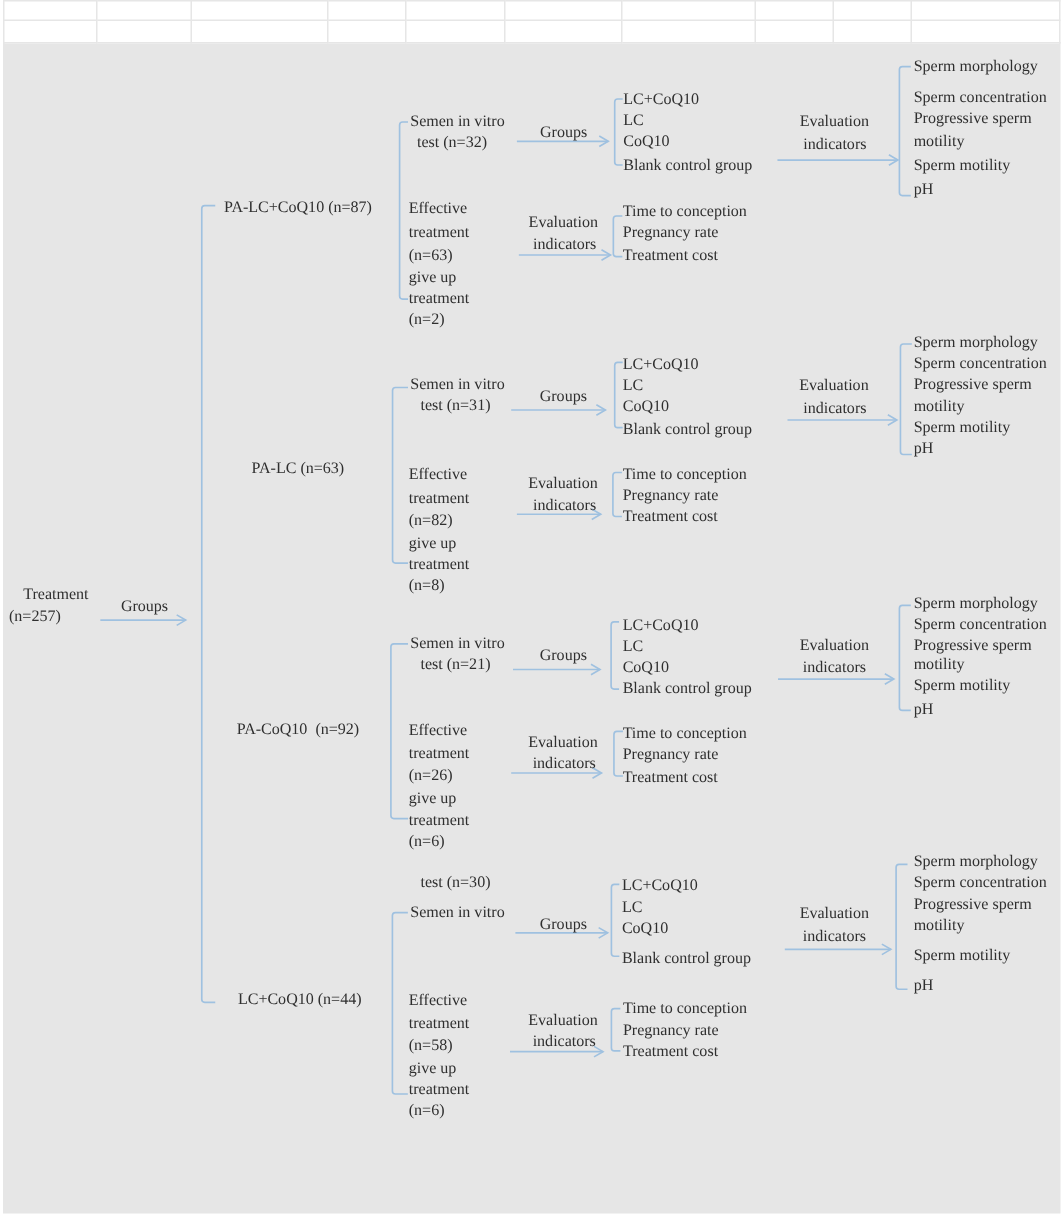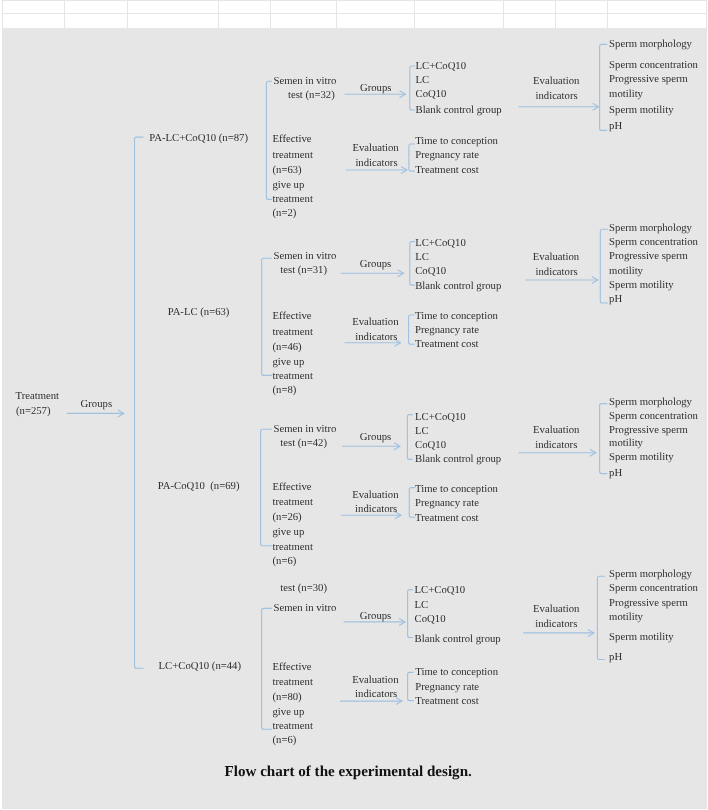--- a/index.html
+++ b/index.html
@@ -106,25 +106,25 @@
 <path d="M605.00 576.20 H599.40 A2.00 2.00 0 0 0 597.40 578.20 V657.50 A2.00 2.00 0 0 0 599.40 659.50 H605.00" fill="none" stroke="#9fc1e0" stroke-width="1.1"></path>
 <path d="M343.60 621.90 H405.10" fill="none" stroke="#9fc1e0" stroke-width="1.1"></path>
 <path d="M399.10 618.40 L405.10 621.90 L399.10 625.40" fill="none" stroke="#9fc1e0" stroke-width="1.1" stroke-linecap="butt" stroke-linejoin="miter"></path>
 <path d="M340.00 701.10 H402.00" fill="none" stroke="#9fc1e0" stroke-width="1.1"></path>
 <path d="M396.00 697.60 L402.00 701.10 L396.00 704.60" fill="none" stroke="#9fc1e0" stroke-width="1.1" stroke-linecap="butt" stroke-linejoin="miter"></path>
 <path d="M523.20 632.90 H593.90" fill="none" stroke="#9fc1e0" stroke-width="1.1"></path>
 <path d="M587.90 629.40 L593.90 632.90 L587.90 636.40" fill="none" stroke="#9fc1e0" stroke-width="1.1" stroke-linecap="butt" stroke-linejoin="miter"></path>
   </svg>
 
 <div class="t" style="left:15.50px;top:391.15px">Treatment</div>
-<div class="t" style="left:16px;top:406.05px">(n=257)</div>
+<div class="t" style="left:6px;top:406.05px">(n=257)</div>
 <div class="t" style="left:80.60px;top:398.65px">Groups</div>
 <div class="t" style="left:149.30px;top:132.95px">PA-LC+CoQ10 (n=87)</div>
 <div class="t" style="left:273.50px;top:76.15px">Semen in vitro</div>
-<div class="t" style="left:288px;top:90.45px">test (n=32)</div>
+<div class="t" style="left:278px;top:90.45px">test (n=32)</div>
 <div class="t" style="left:272.50px;top:134.45px">Effective</div>
 <div class="t" style="left:272.50px;top:149.75px">treatment</div>
 <div class="t" style="left:272.50px;top:164.75px">(n=63)</div>
 <div class="t" style="left:272.50px;top:179.75px">give up</div>
 <div class="t" style="left:272.50px;top:194.25px">treatment</div>
 <div class="t" style="left:272.50px;top:208.15px">(n=2)</div>
 <div class="t" style="left:360.00px;top:83.15px">Groups</div>
 <div class="t" style="left:415.50px;top:60.55px">LC+CoQ10</div>
 <div class="t" style="left:415.50px;top:74.65px">LC</div>
 <div class="t" style="left:415.50px;top:88.75px">CoQ10</div>
@@ -140,21 +140,21 @@
 <div class="t" style="left:609.10px;top:60.15px">Sperm concentration</div>
 <div class="t" style="left:609.10px;top:74.15px">Progressive sperm</div>
 <div class="t" style="left:609.10px;top:89.25px">motility</div>
 <div class="t" style="left:609.10px;top:104.55px">Sperm motility</div>
 <div class="t" style="left:609.10px;top:121.15px">pH</div>
 <div class="t" style="left:167.70px;top:306.95px">PA-LC (n=63)</div>
 <div class="t" style="left:273.50px;top:251.05px">Semen in vitro</div>
 <div class="t" style="left:280.30px;top:265.05px">test (n=31)</div>
 <div class="t" style="left:272.50px;top:311.35px">Effective</div>
 <div class="t" style="left:272.50px;top:326.65px">treatment</div>
-<div class="t" style="left:272.50px;top:341.65px">(n=46)</div>
+<div class="t" style="left:272.50px;top:341.65px">(n=82)</div>
 <div class="t" style="left:272.50px;top:356.65px">give up</div>
 <div class="t" style="left:272.50px;top:371.15px">treatment</div>
 <div class="t" style="left:272.50px;top:385.05px">(n=8)</div>
 <div class="t" style="left:359.80px;top:258.85px">Groups</div>
 <div class="t" style="left:415.20px;top:237.55px">LC+CoQ10</div>
 <div class="t" style="left:415.20px;top:251.65px">LC</div>
 <div class="t" style="left:415.20px;top:265.65px">CoQ10</div>
 <div class="t" style="left:415.20px;top:280.55px">Blank control group</div>
 <div class="t" style="left:352.20px;top:316.95px">Evaluation</div>
 <div class="t" style="left:355.30px;top:331.65px">indicators</div>
@@ -162,23 +162,23 @@
 <div class="t" style="left:415.10px;top:325.05px">Pregnancy rate</div>
 <div class="t" style="left:415.10px;top:339.15px">Treatment cost</div>
 <div class="t" style="left:532.80px;top:252.45px">Evaluation</div>
 <div class="t" style="left:535.50px;top:266.95px">indicators</div>
 <div class="t" style="left:609.10px;top:222.95px">Sperm morphology</div>
 <div class="t" style="left:609.10px;top:237.05px">Sperm concentration</div>
 <div class="t" style="left:609.10px;top:251.45px">Progressive sperm</div>
 <div class="t" style="left:609.10px;top:265.95px">motility</div>
 <div class="t" style="left:609.10px;top:280.05px">Sperm motility</div>
 <div class="t" style="left:609.10px;top:294.45px">pH</div>
-<div class="t" style="left:157.80px;top:480.75px">PA-CoQ10  (n=69)</div>
+<div class="t" style="left:157.80px;top:480.75px">PA-CoQ10  (n=92)</div>
 <div class="t" style="left:273.50px;top:423.85px">Semen in vitro</div>
-<div class="t" style="left:280.30px;top:438.15px">test (n=42)</div>
+<div class="t" style="left:280.30px;top:438.15px">test (n=21)</div>
 <div class="t" style="left:272.50px;top:482.15px">Effective</div>
 <div class="t" style="left:272.50px;top:497.45px">treatment</div>
 <div class="t" style="left:272.50px;top:512.45px">(n=26)</div>
 <div class="t" style="left:272.50px;top:527.45px">give up</div>
 <div class="t" style="left:272.50px;top:541.95px">treatment</div>
 <div class="t" style="left:272.50px;top:555.85px">(n=6)</div>
 <div class="t" style="left:359.80px;top:431.85px">Groups</div>
 <div class="t" style="left:415.10px;top:411.55px">LC+CoQ10</div>
 <div class="t" style="left:415.10px;top:425.75px">LC</div>
 <div class="t" style="left:415.10px;top:439.95px">CoQ10</div>
@@ -194,21 +194,21 @@
 <div class="t" style="left:609.10px;top:411.35px">Sperm concentration</div>
 <div class="t" style="left:609.10px;top:424.55px">Progressive sperm</div>
 <div class="t" style="left:609.10px;top:438.35px">motility</div>
 <div class="t" style="left:609.10px;top:451.95px">Sperm motility</div>
 <div class="t" style="left:609.10px;top:467.65px">pH</div>
 <div class="t" style="left:158.60px;top:660.55px">LC+CoQ10 (n=44)</div>
 <div class="t" style="left:273.50px;top:603.25px">Semen in vitro</div>
 <div class="t" style="left:280.30px;top:583px">test (n=30)</div>
 <div class="t" style="left:272.50px;top:661.55px">Effective</div>
 <div class="t" style="left:272.50px;top:676.85px">treatment</div>
-<div class="t" style="left:272.50px;top:691.85px">(n=80)</div>
+<div class="t" style="left:272.50px;top:691.85px">(n=58)</div>
 <div class="t" style="left:272.50px;top:706.85px">give up</div>
 <div class="t" style="left:272.50px;top:721.35px">treatment</div>
 <div class="t" style="left:272.50px;top:735.25px">(n=6)</div>
 <div class="t" style="left:359.80px;top:611.35px">Groups</div>
 <div class="t" style="left:414.60px;top:585.35px">LC+CoQ10</div>
 <div class="t" style="left:414.60px;top:599.75px">LC</div>
 <div class="t" style="left:414.60px;top:613.55px">CoQ10</div>
 <div class="t" style="left:414.60px;top:633.95px">Blank control group</div>
 <div class="t" style="left:352.20px;top:674.75px">Evaluation</div>
 <div class="t" style="left:355.10px;top:689.45px">indicators</div>
@@ -217,14 +217,13 @@
 <div class="t" style="left:415.30px;top:695.85px">Treatment cost</div>
 <div class="t" style="left:533.10px;top:603.85px">Evaluation</div>
 <div class="t" style="left:535.20px;top:618.55px">indicators</div>
 <div class="t" style="left:609.10px;top:568.75px">Sperm morphology</div>
 <div class="t" style="left:609.10px;top:583.25px">Sperm concentration</div>
 <div class="t" style="left:609.10px;top:597.85px">Progressive sperm</div>
 <div class="t" style="left:609.10px;top:611.75px">motility</div>
 <div class="t" style="left:609.10px;top:631.55px">Sperm motility</div>
 <div class="t" style="left:609.10px;top:652.25px">pH</div>
 
-  <div class="cap" style="left:224.5px;top:765.2px">Flow chart of the experimental design.</div>
 </div>
 
 </body></html>

